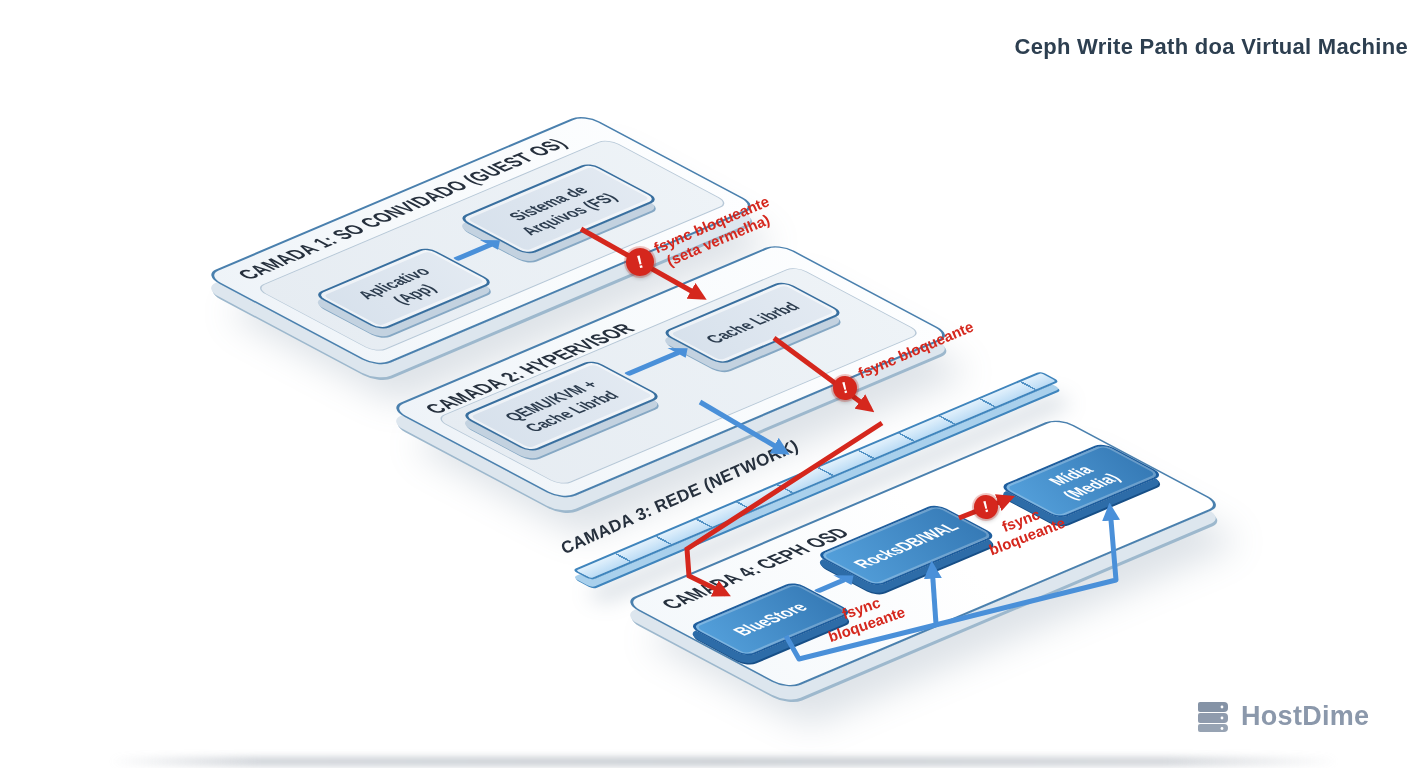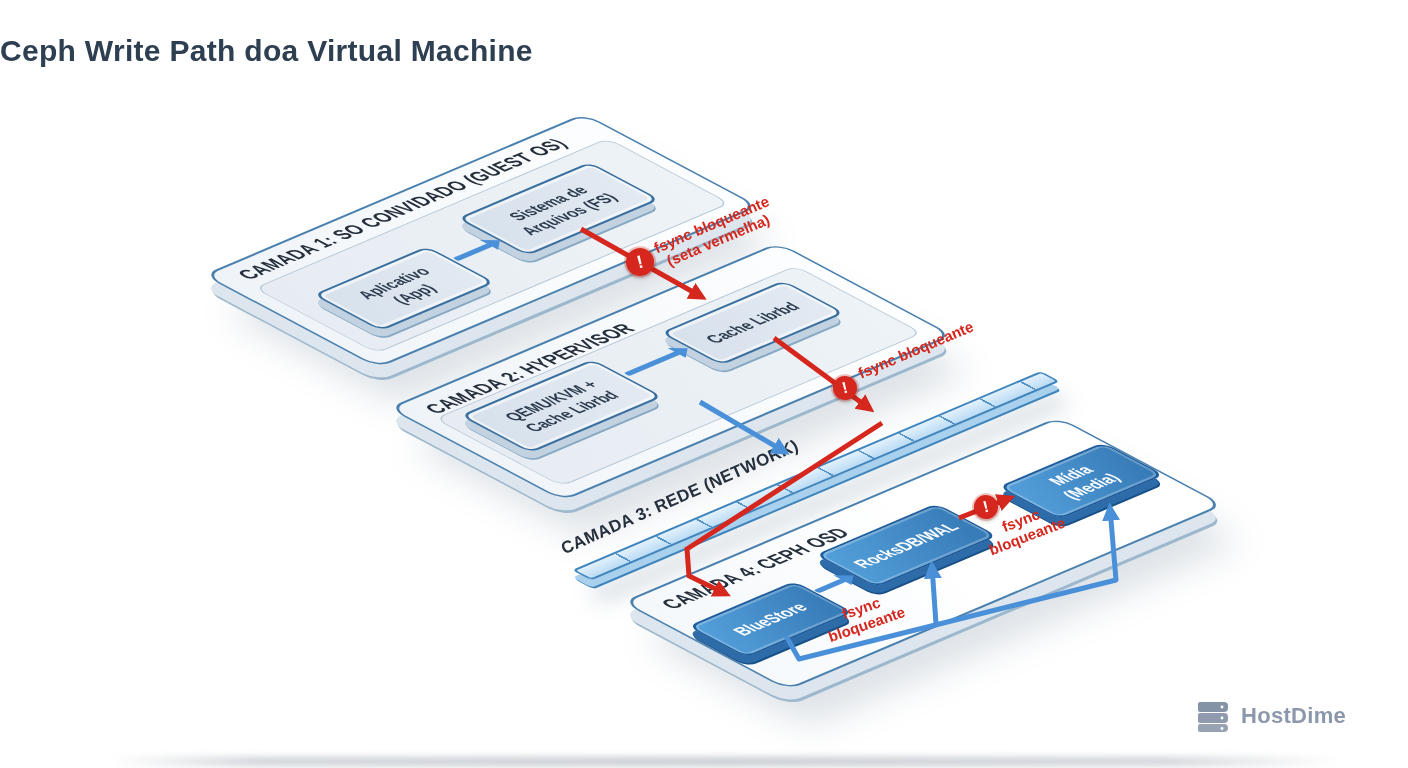--- a/index.html
+++ b/index.html
@@ -1,21 +1,21 @@
 <!DOCTYPE html>
 <html><head>
 <meta charset="utf-8">
 <style>
   html,body{margin:0;padding:0;background:#ffffff;}
   body{font-family:"Liberation Sans",sans-serif;}
   #scene{position:relative;width:1408px;height:768px;overflow:hidden;background:#ffffff;}
 
   
-  .title{position:absolute;left:0;right:0;top:34px;text-align:left;
-         font-size:30px;font-weight:800;letter-spacing:.3px;color:#2d3f50;}
+  .title{position:absolute;left:0;right:0;top:34px;text-align:right;
+         font-size:22px;font-weight:800;letter-spacing:.3px;color:#2d3f50;}
 
   
   .iso{position:absolute;transform:rotate(-23deg) skewX(39deg);transform-origin:0 0;}
   .plate{border:2px solid #4a80ae;border-radius:14px;
          background:linear-gradient(115deg,#eef3f8 0%,#f7fafc 45%,#fdfeff 100%);
          box-shadow:-15px 12px 0 0 #dde6ee,-17px 15px 0 0 #9db8cd,
                     -30px 42px 30px rgba(105,128,152,.22);}
   .plate-1{left:203px;top:275px;width:410px;height:150px;}
   .plate-2{left:388px;top:408px;width:420px;height:150px;}
   .plate-4{left:622px;top:602px;width:470px;height:142px;
@@ -81,21 +81,21 @@
   .alert{position:absolute;z-index:8;border-radius:50%;background:#d5271d;
          box-shadow:0 0 0 2px rgba(213,39,29,.25),0 2px 4px rgba(0,0,0,.25);
          color:#fff;font-weight:800;display:flex;align-items:center;justify-content:center;
          transform:rotate(-14deg);}
   .alert-1{left:626px;top:248px;width:28px;height:28px;font-size:18px;}
   .alert-2{left:833px;top:376px;width:24px;height:24px;font-size:16px;}
   .alert-3{left:974px;top:495px;width:24px;height:24px;font-size:16px;}
 
   
   .logo{position:absolute;left:1196px;top:700px;display:flex;align-items:center;gap:9px;z-index:9;}
-  .logo-text{font-size:22px;font-weight:700;color:#8b98ab;letter-spacing:.3px;}
+  .logo-text{font-size:27px;font-weight:700;color:#8b98ab;letter-spacing:.3px;}
 
   
   .reflection{position:absolute;left:110px;right:70px;bottom:2px;height:9px;z-index:1;
         background:linear-gradient(90deg,rgba(180,186,194,0),#b9bfc7 12%,#aeb5bd 50%,#bcc1c8 86%,rgba(180,186,194,0));
         filter:blur(3.5px);opacity:.7;border-radius:4px;}
 </style>
 </head>
 <body>
 
 <div id="scene">

